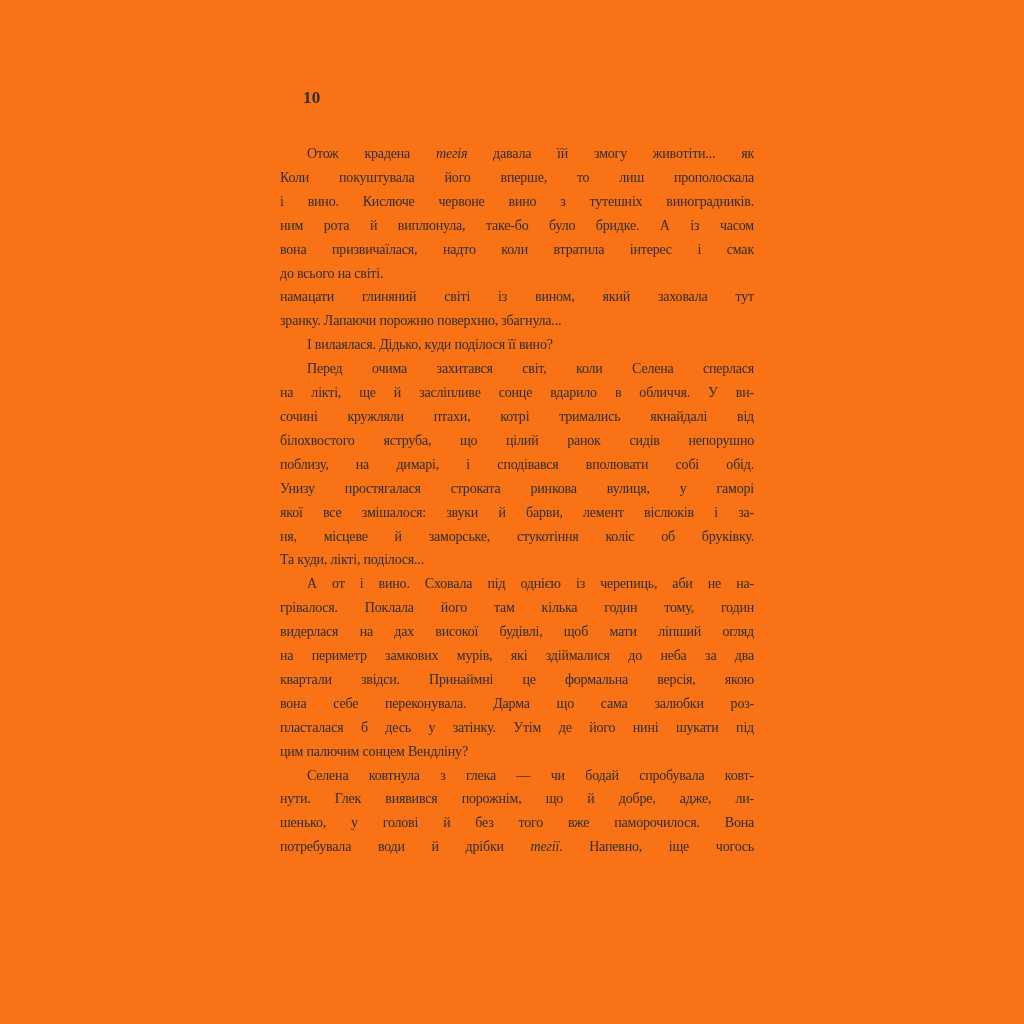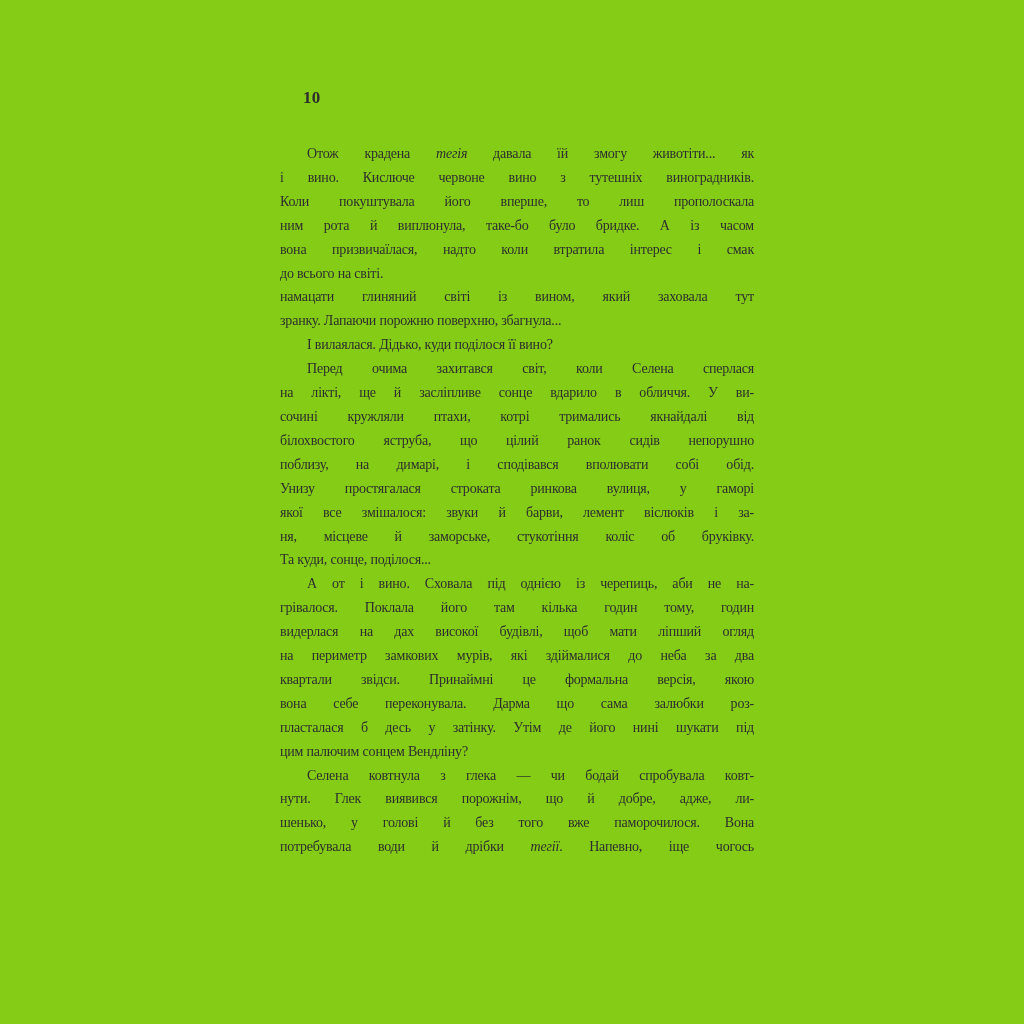--- a/index.html
+++ b/index.html
@@ -34,48 +34,48 @@
     text-align: justify;
     text-align-last: justify;
   }
   .line.first { text-indent: 27px; }
   .line.end { text-align-last: left; }
   .line i { font-style: italic; }
 </style>
 </head>
 <body>
 
-<div class="page" style="background: #84cc16; color: rgb(46, 46, 46);">
+<div class="page" style="background: #f97316; color: rgb(46, 46, 46);">
   <div class="folio">10</div>
   <div class="textblock">
       <div class="para">
         <div class="line first"><span>Отож крадена </span><i>тегія</i><span> давала їй змогу животіти... як</span></div>
+        <div class="line"><span>Коли покуштувала його вперше, то лиш прополоскала</span></div>
         <div class="line"><span>і вино. Кислюче червоне вино з тутешніх виноградників.</span></div>
-        <div class="line"><span>Коли покуштувала його вперше, то лиш прополоскала</span></div>
         <div class="line"><span>ним рота й виплюнула, таке-бо було бридке. А із часом</span></div>
         <div class="line"><span>вона призвичаїлася, надто коли втратила інтерес і смак</span></div>
         <div class="line end"><span>до всього на світі.</span></div>
       </div>
       <div class="para">
         <div class="line"><span>намацати глиняний світі із вином, який заховала тут</span></div>
         <div class="line end"><span>зранку. Лапаючи порожню поверхню, збагнула...</span></div>
       </div>
       <div class="para">
         <div class="line first end"><span>І вилаялася. Дідько, куди поділося її вино?</span></div>
       </div>
       <div class="para">
         <div class="line first"><span>Перед очима захитався світ, коли Селена сперлася</span></div>
         <div class="line"><span>на лікті, ще й засліпливе сонце вдарило в обличчя. У ви-</span></div>
         <div class="line"><span>сочині кружляли птахи, котрі тримались якнайдалі від</span></div>
         <div class="line"><span>білохвостого яструба, що цілий ранок сидів непорушно</span></div>
         <div class="line"><span>поблизу, на димарі, і сподівався вполювати собі обід.</span></div>
         <div class="line"><span>Унизу простягалася строката ринкова вулиця, у гаморі</span></div>
         <div class="line"><span>якої все змішалося: звуки й барви, лемент віслюків і за-</span></div>
         <div class="line"><span>ня, місцеве й заморське, стукотіння коліс об бруківку.</span></div>
-        <div class="line end"><span>Та куди, сонце, поділося...</span></div>
+        <div class="line end"><span>Та куди, лікті, поділося...</span></div>
       </div>
       <div class="para">
         <div class="line first"><span>А от і вино. Сховала під однією із черепиць, аби не на-</span></div>
         <div class="line"><span>грівалося. Поклала його там кілька годин тому, годин</span></div>
         <div class="line"><span>видерлася на дах високої будівлі, щоб мати ліпший огляд</span></div>
         <div class="line"><span>на периметр замкових мурів, які здіймалися до неба за два</span></div>
         <div class="line"><span>квартали звідси. Принаймні це формальна версія, якою</span></div>
         <div class="line"><span>вона себе переконувала. Дарма що сама залюбки роз-</span></div>
         <div class="line"><span>пласталася б десь у затінку. Утім де його нині шукати під</span></div>
         <div class="line end"><span>цим палючим сонцем Вендліну?</span></div>

